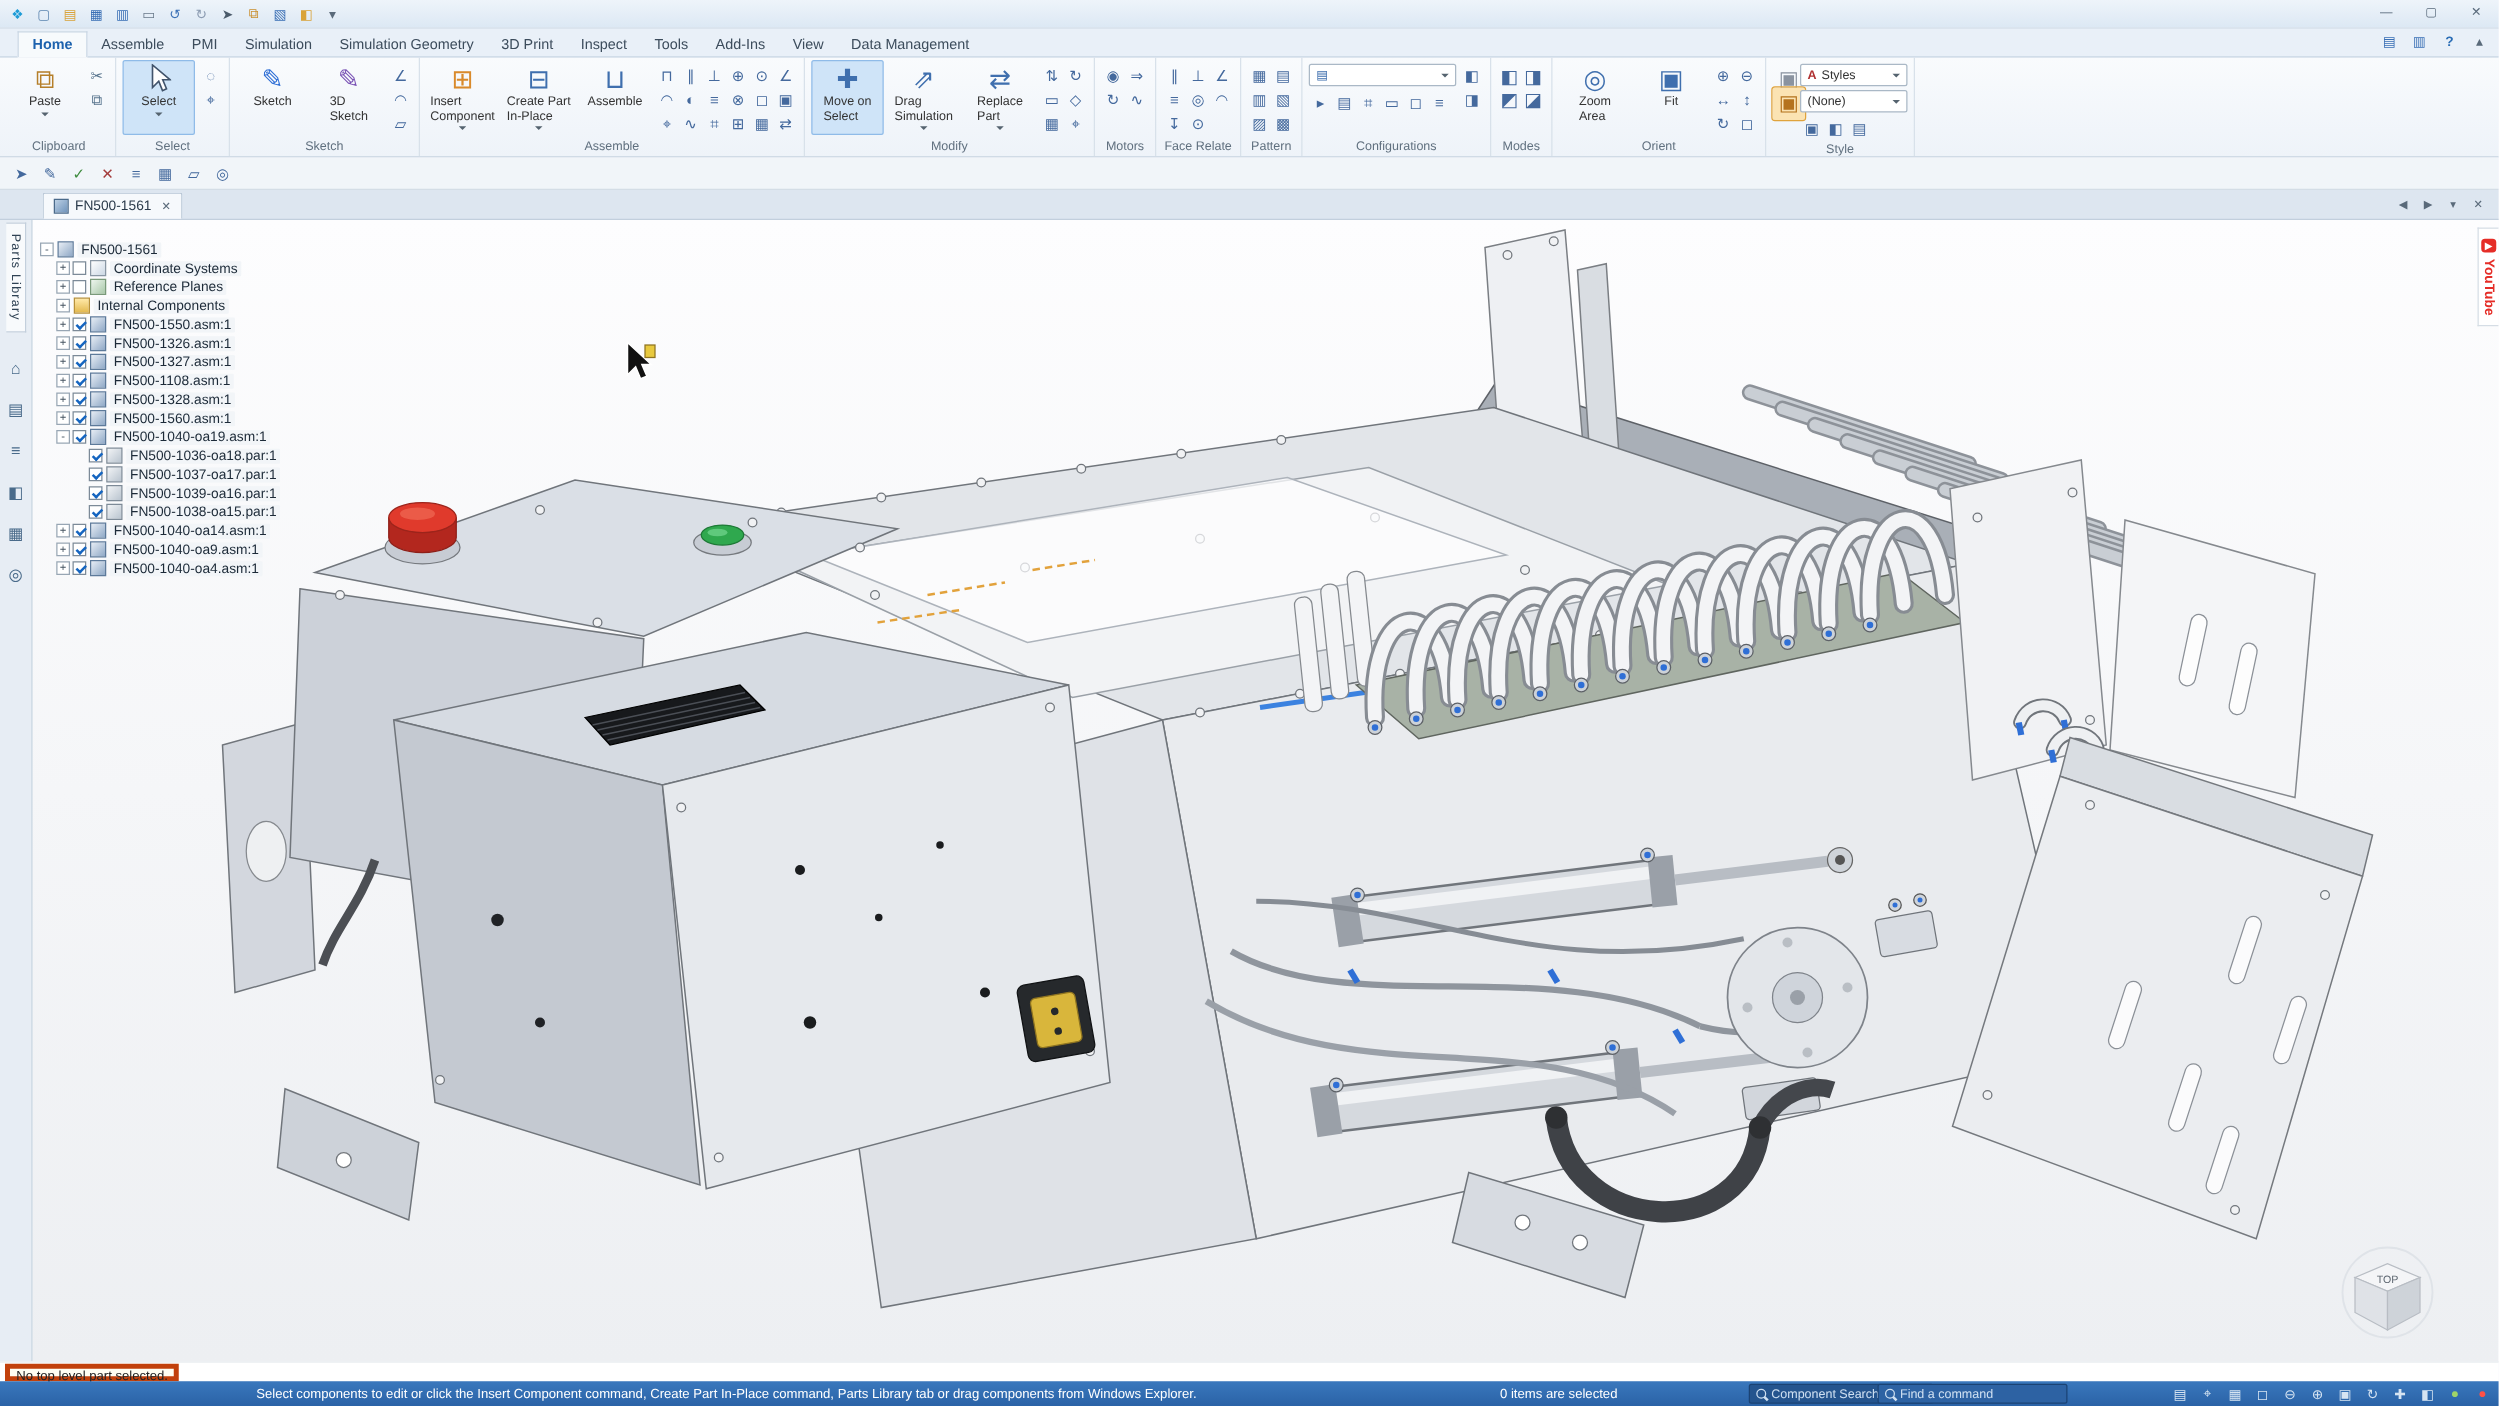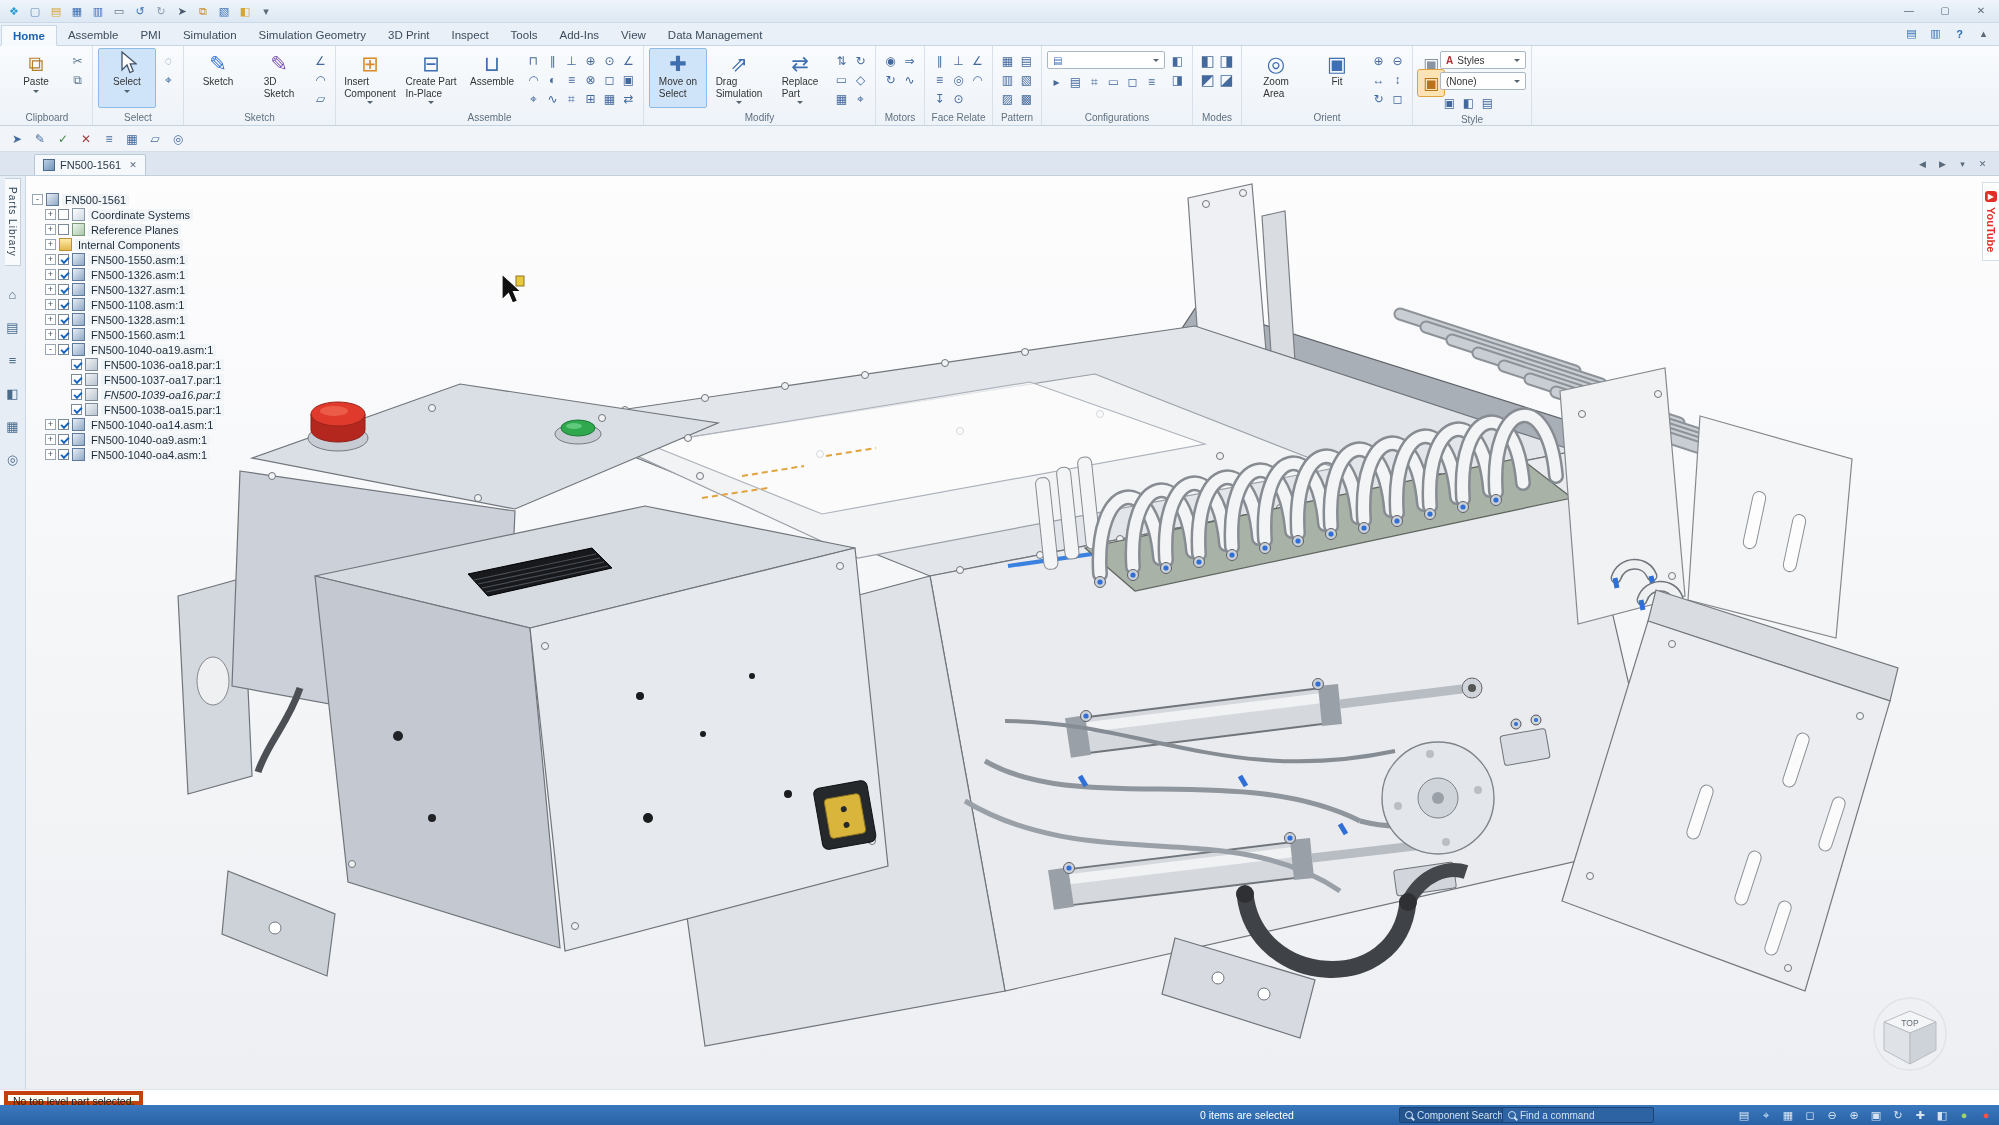--- a/index.html
+++ b/index.html
@@ -9,21 +9,21 @@
   
   .titlebar{height:23px;flex:none;background:linear-gradient(#eef4fa,#dce8f4);border-bottom:1px solid #cdd9e6;display:flex;align-items:center;position:relative}
   .qa{display:flex;align-items:center;gap:5px;padding-left:6px;z-index:2}
   .qa .mini{width:16px;height:16px;font-size:11px}
   .title{position:absolute;left:0;right:0;text-align:center;font-size:11.5px;color:#3a4a5a}
   .wbtns{margin-left:auto;display:flex;z-index:2}
   .wbtn{width:36px;height:22px;text-align:center;line-height:22px;font-size:10px;color:#5a6b7c;cursor:default}
 
   
   .rtabs{height:23px;flex:none;background:#e9f0f8;display:flex;align-items:flex-end;border-bottom:1px solid #c9d6e4;position:relative}
-  .rtab-slot{display:flex;align-items:flex-start;padding-left:1px}
+  .rtab-slot{display:flex;align-items:center;padding-left:14px}
   .rtab{padding:4px 11px 3px;font-size:11.5px;color:#3c4c5c;white-space:nowrap}
   .rtab.active{background:#f7fafc;border:1px solid #c9d6e4;border-bottom:1px solid #f7fafc;color:#1d62ae;font-weight:bold;margin-bottom:-1px}
   .rtabs-right{position:absolute;right:8px;top:3px;display:flex;gap:9px}
   .rtabs-right .mini{width:15px;height:15px;font-size:11px;font-weight:bold}
 
   
   .ribbon{height:80px;flex:none;background:linear-gradient(#f9fbfd,#eef3f9);border-bottom:1px solid #c5d2e0;display:flex;overflow:hidden;padding:0 2px}
   .rgroup{display:flex;flex-direction:column;border-right:1px solid #d8e1ea;padding:2px 5px 0}
   .rbody{flex:1;display:flex;align-items:flex-start;gap:3px}
   .glabel{height:15px;font-size:10px;color:#60707f;text-align:center;line-height:15px;white-space:nowrap}
@@ -800,21 +800,21 @@
           <span class="cbox on"></span>
           <span class="node-icon ni-part"></span>
           <span class="node-label">FN500-1036-oa18.par:1</span>
         </div>
         <div class="tree-row" style="margin-left: 26px;">
           <span class="expander ghost"></span>
           <span class="cbox on"></span>
           <span class="node-icon ni-part"></span>
           <span class="node-label">FN500-1037-oa17.par:1</span>
         </div>
-        <div class="tree-row" style="margin-left: 26px; font-style: italic;">
+        <div class="tree-row" style="margin-left: 26px;">
           <span class="expander ghost"></span>
           <span class="cbox on"></span>
           <span class="node-icon ni-part"></span>
           <span class="node-label">FN500-1039-oa16.par:1</span>
         </div>
         <div class="tree-row" style="margin-left: 26px;">
           <span class="expander ghost"></span>
           <span class="cbox on"></span>
           <span class="node-icon ni-part"></span>
           <span class="node-label">FN500-1038-oa15.par:1</span>
@@ -843,20 +843,21 @@
       <span class="yt-play">▶</span>
       <span>YouTube</span>
     </div>
   </div>
 
   <div class="msgrow">
     <span class="msgchip">No top level part selected.</span>
   </div>
 
   <div class="bluebar">
+    <span class="hint">Select components to edit or click the Insert Component command, Create Part In-Place command, Parts Library tab or drag components from Windows Explorer.</span>
     <span class="selcount">0 items are selected</span>
     <span class="searchbox comp">
       <span class="mag"></span>
       <input placeholder="Component Search" style="">
     </span>
     <span class="searchbox cmd">
       <span class="mag"></span>
       <input placeholder="Find a command" style="">
     </span>
     <span class="sicons">

